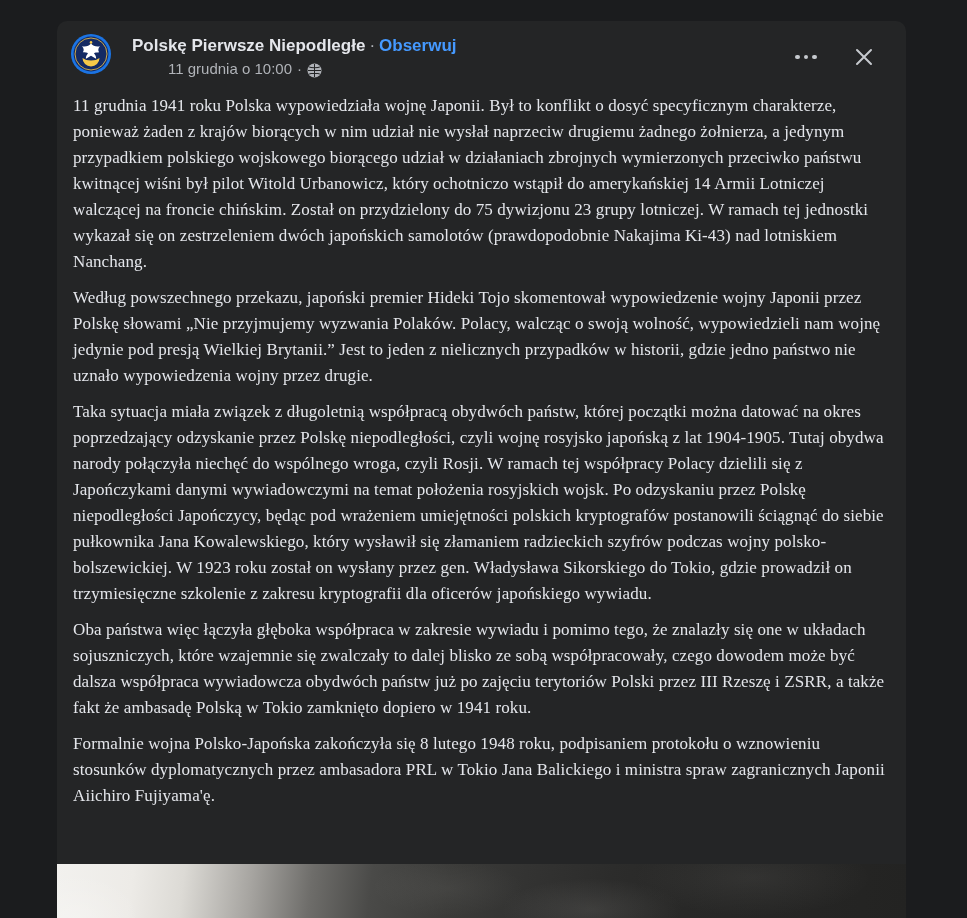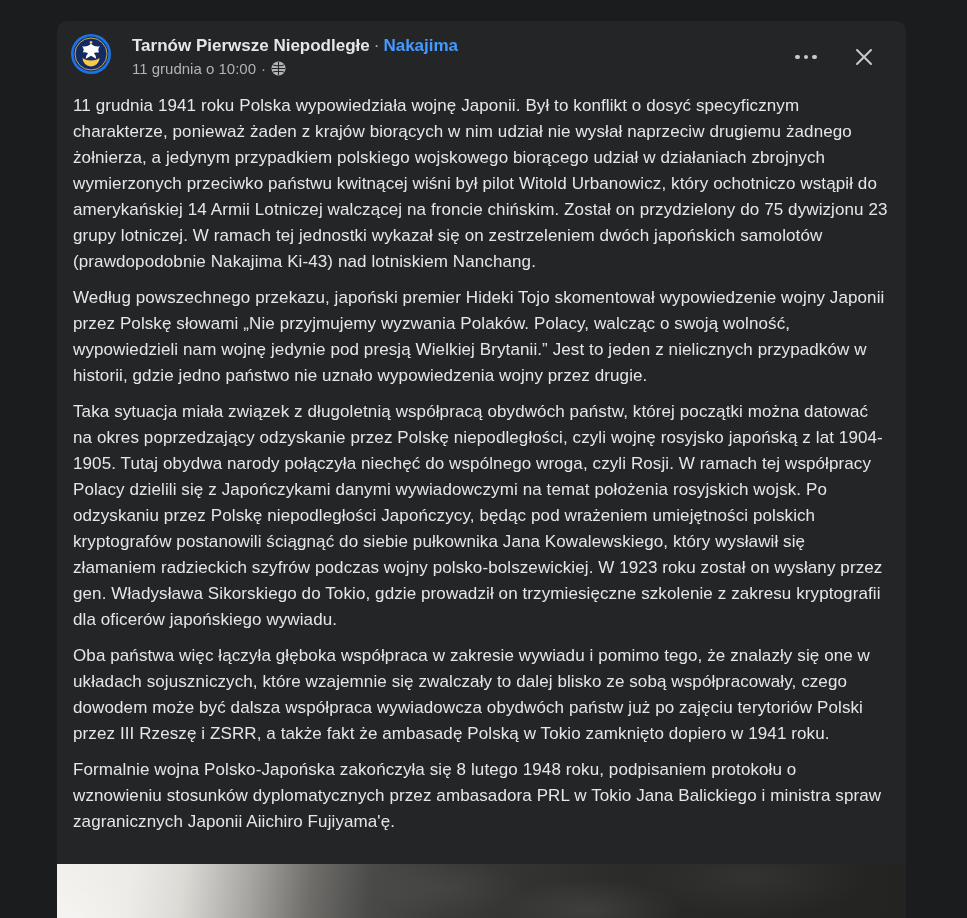--- a/index.html
+++ b/index.html
@@ -36,21 +36,21 @@
     font-size:17px; font-weight:700;
     color:#e4e6eb; line-height:21px;
     white-space:nowrap;
   }
   .author-name { cursor:pointer; }
   .author-sep { color:#b0b3b8; font-weight:400; padding:0 4px; }
   .follow-link { color:#4599ff; font-weight:700; cursor:pointer; }
   .time-line {
     margin-top:3px;
     font-size:15px; color:#b0b3b8; line-height:19px;
-    display:flex; align-items:center; gap:5px;
+    display:flex; align-items:flex-end; gap:5px;margin-left:36px;
   }
   .timestamp { cursor:pointer; }
   .globe { width:15px; height:15px; display:inline-block; }
   .header-actions {
     position:absolute;
     right:24px; top:18px;
     display:flex; align-items:center; gap:22px;
   }
   .icon-btn {
     width:36px; height:36px;
@@ -65,21 +65,21 @@
     background:#c6c9ce; display:block;
   }
   
   .post-text {
     padding:7px 16px 0 16px;
     color:#e4e6eb;
     font-size:17px;
     line-height:26px;
     letter-spacing:0.1px;
   }
-  .post-text p { margin:0 0 10px 0; }
+  .post-text p { margin:0 0 10px 0;font-family:Liberation Serif, serif; }
   
   .post-photo {
     position:absolute;
     left:0; bottom:0;
     width:849px; height:54px;
     cursor:pointer;
     background:
       radial-gradient(130px 45px at 63% 85%, rgba(215,213,208,0.10), transparent 70%),
       radial-gradient(170px 55px at 82% 25%, rgba(215,213,208,0.07), transparent 70%),
       radial-gradient(110px 40px at 46% 45%, rgba(215,213,208,0.06), transparent 70%),
@@ -114,21 +114,21 @@
                  C25.2 23 24.6 21.2 23 19.6
                  C24 18.2 25.6 18.8 28.2 18.3
                  C26.8 16.5 27 14.2 29 12.2
                  C25.5 13 21.8 12 20 9.5 Z" fill="#ffffff"></path>
         <circle cx="20" cy="8.4" r="1.3" fill="#f7c948"></circle>
       </svg>
     </div>
 
     <div class="header-meta">
       <div class="author-line">
-        <span class="author-name">Tarnów Pierwsze Niepodległe</span><span class="author-sep">·</span><span class="follow-link">Nakajima</span>
+        <span class="author-name">Polskę Pierwsze Niepodległe</span><span class="author-sep">·</span><span class="follow-link">Obserwuj</span>
       </div>
       <div class="time-line">
         <span class="timestamp">11 grudnia o 10:00</span>
         <span>·</span>
         <svg class="globe" viewBox="0 0 16 16">
           <circle cx="8" cy="8" r="7.5" fill="#b0b3b8"></circle>
           <path d="M8 .5 a7.5 7.5 0 0 0 0 15 a7.5 7.5 0 0 0 0 -15 Z M8 2 c1.2 0 2.3 2.6 2.3 6 S9.2 14 8 14 S5.7 11.4 5.7 8 S6.8 2 8 2 Z" fill="none"></path>
           <path d="M1 8 h14 M8 1 v14 M2.2 4.2 c1.6 1.1 9.9 1.1 11.6 0 M2.2 11.8 c1.6 -1.1 9.9 -1.1 11.6 0" stroke="#242526" stroke-width="1.1" fill="none"></path>
         </svg>
       </div>

